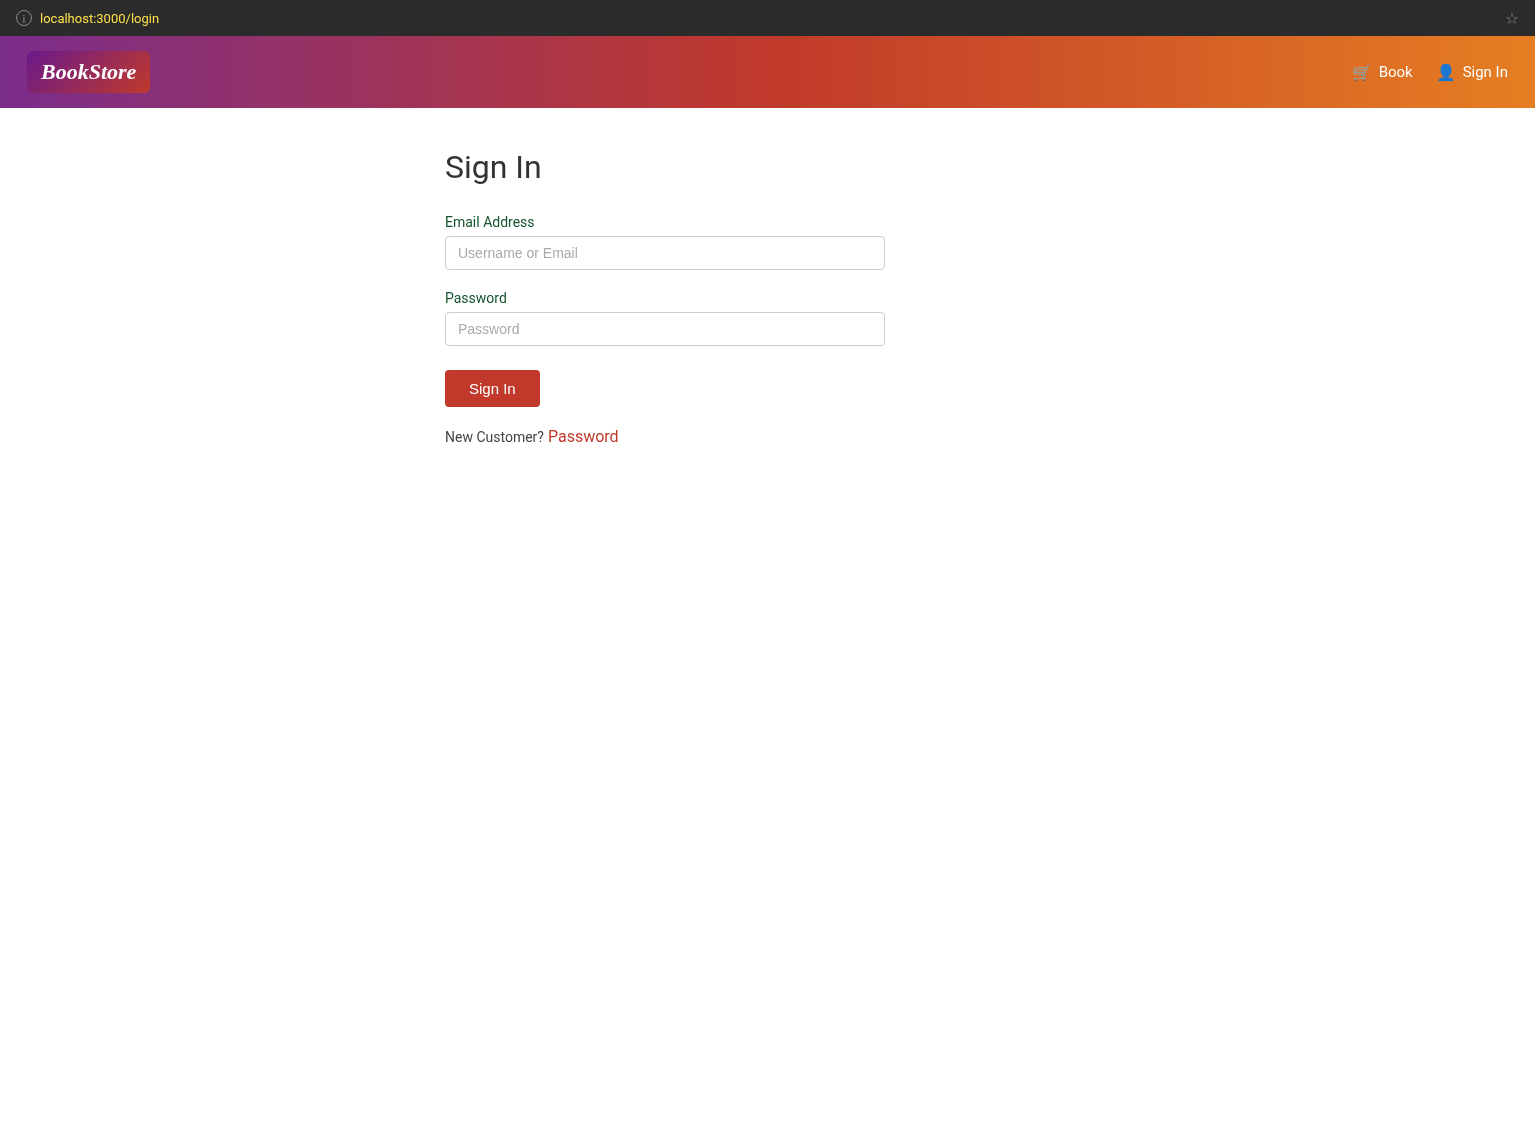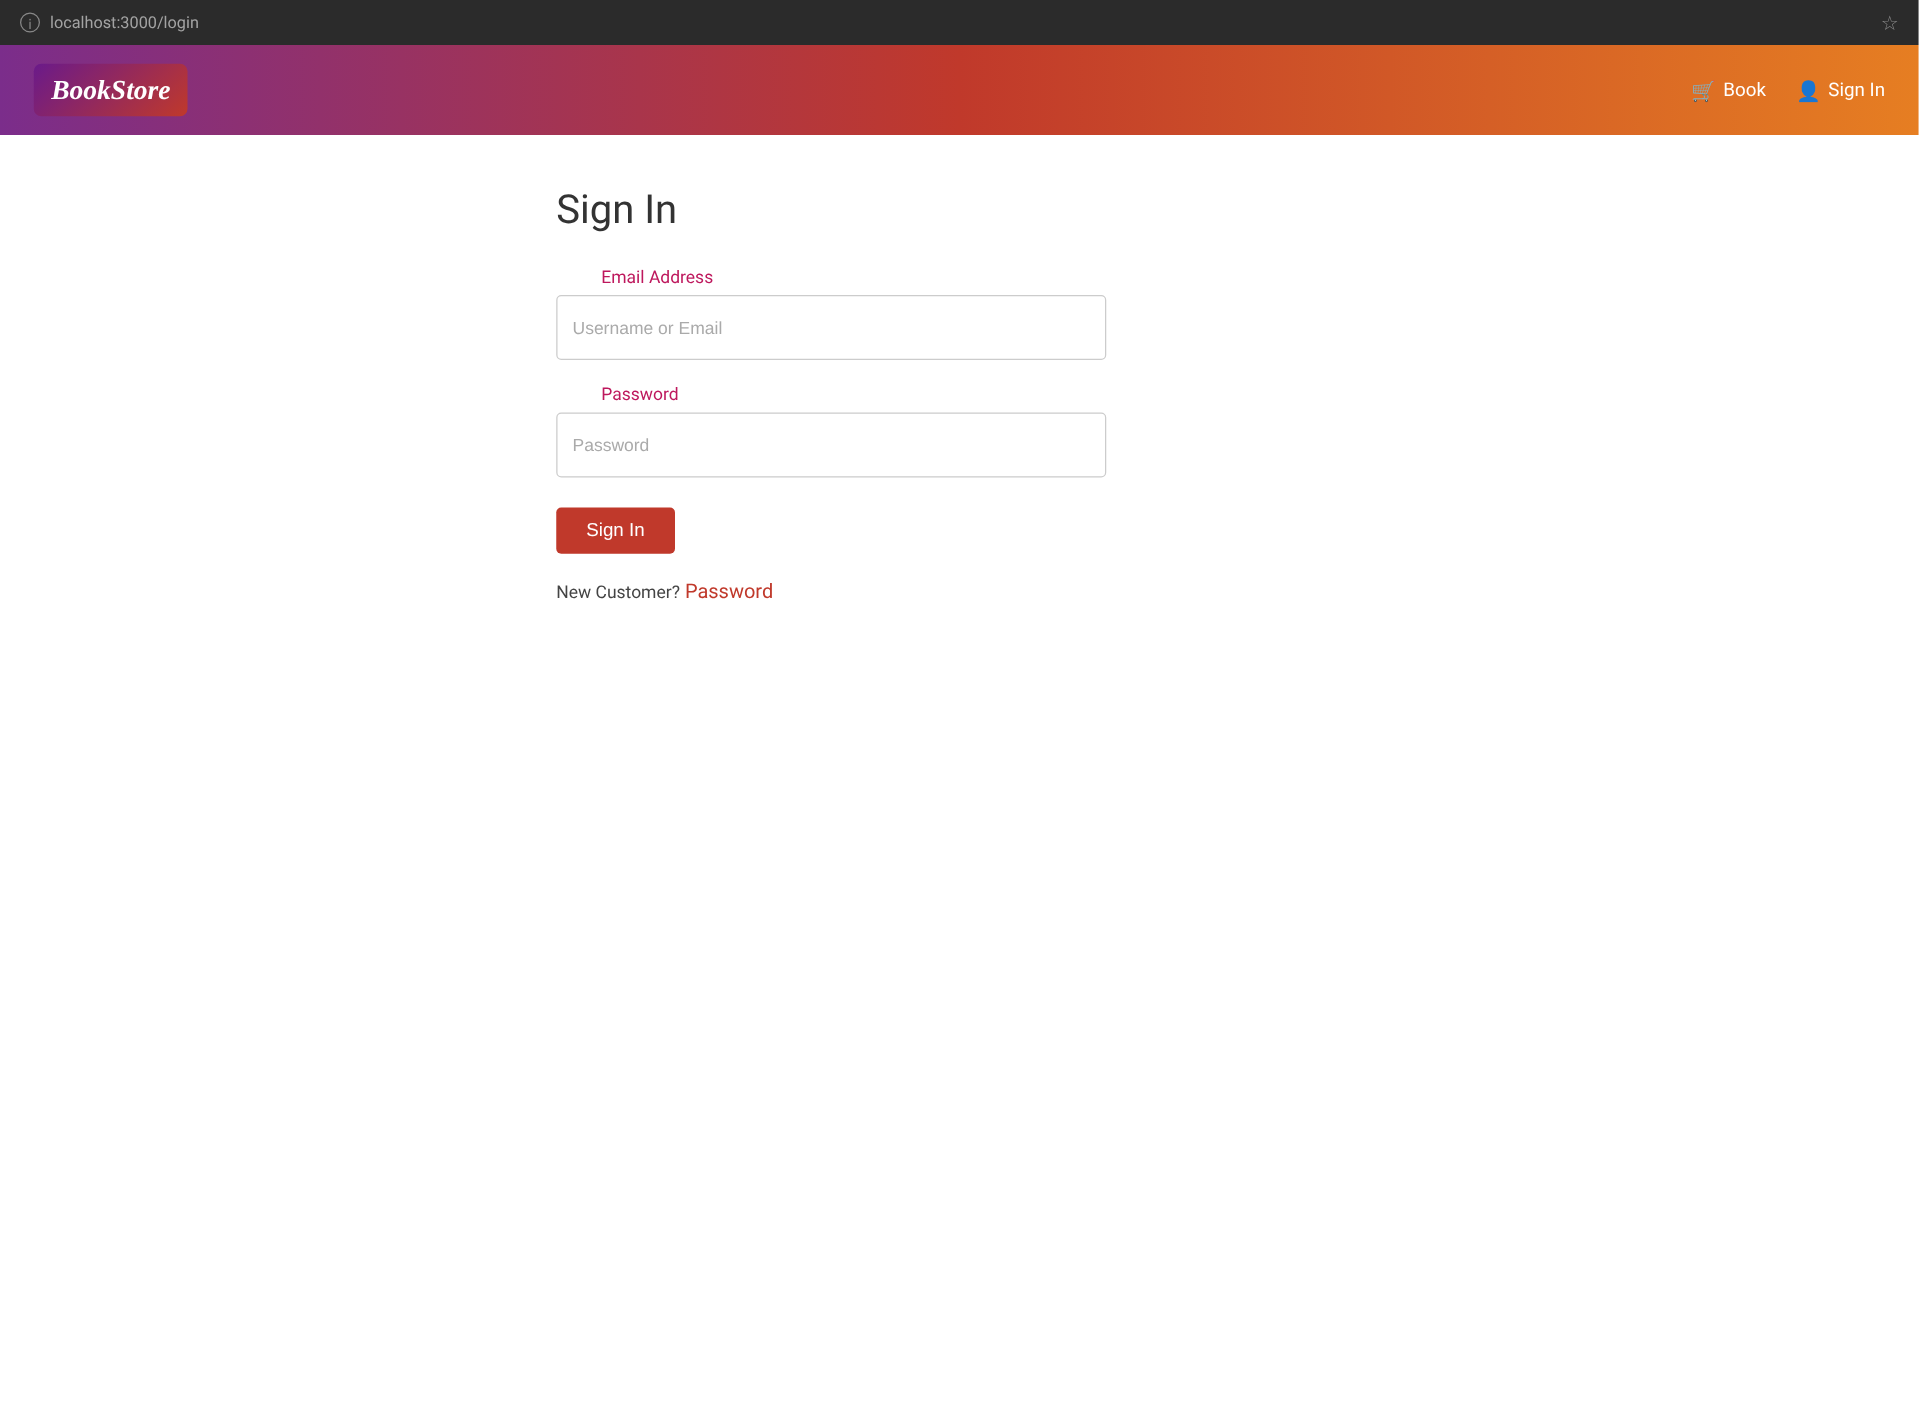--- a/index.html
+++ b/index.html
@@ -40,21 +40,21 @@
       border: 1px solid #888;
       display: flex;
       align-items: center;
       justify-content: center;
       font-size: 11px;
       color: #888;
       flex-shrink: 0;
     }
 
     .browser-url {
-      color: #a3a3a3;
+      color: #fde047;
       font-size: 13px;
     }
 
     .browser-star-icon {
       color: #888;
       font-size: 16px;
     }
 
     
     .navbar {
@@ -132,28 +132,27 @@
       width: 440px;
     }
 
     .form-group {
       margin-bottom: 20px;
     }
 
     .form-label {
       display: block;
       font-size: 14px;
-      color: #be185d;
+      color: #14532d;
       margin-bottom: 6px;
-      margin-left: 36px;
     }
 
     .form-input {
       width: 100%;
-      height: 52px;
+      height: 34px;
       border: 1px solid #cccccc;
       border-radius: 4px;
       padding: 0 12px;
       font-size: 14px;
       color: #333333;
       outline: none;
       background: #ffffff;
     }
 
     .form-input::placeholder {

